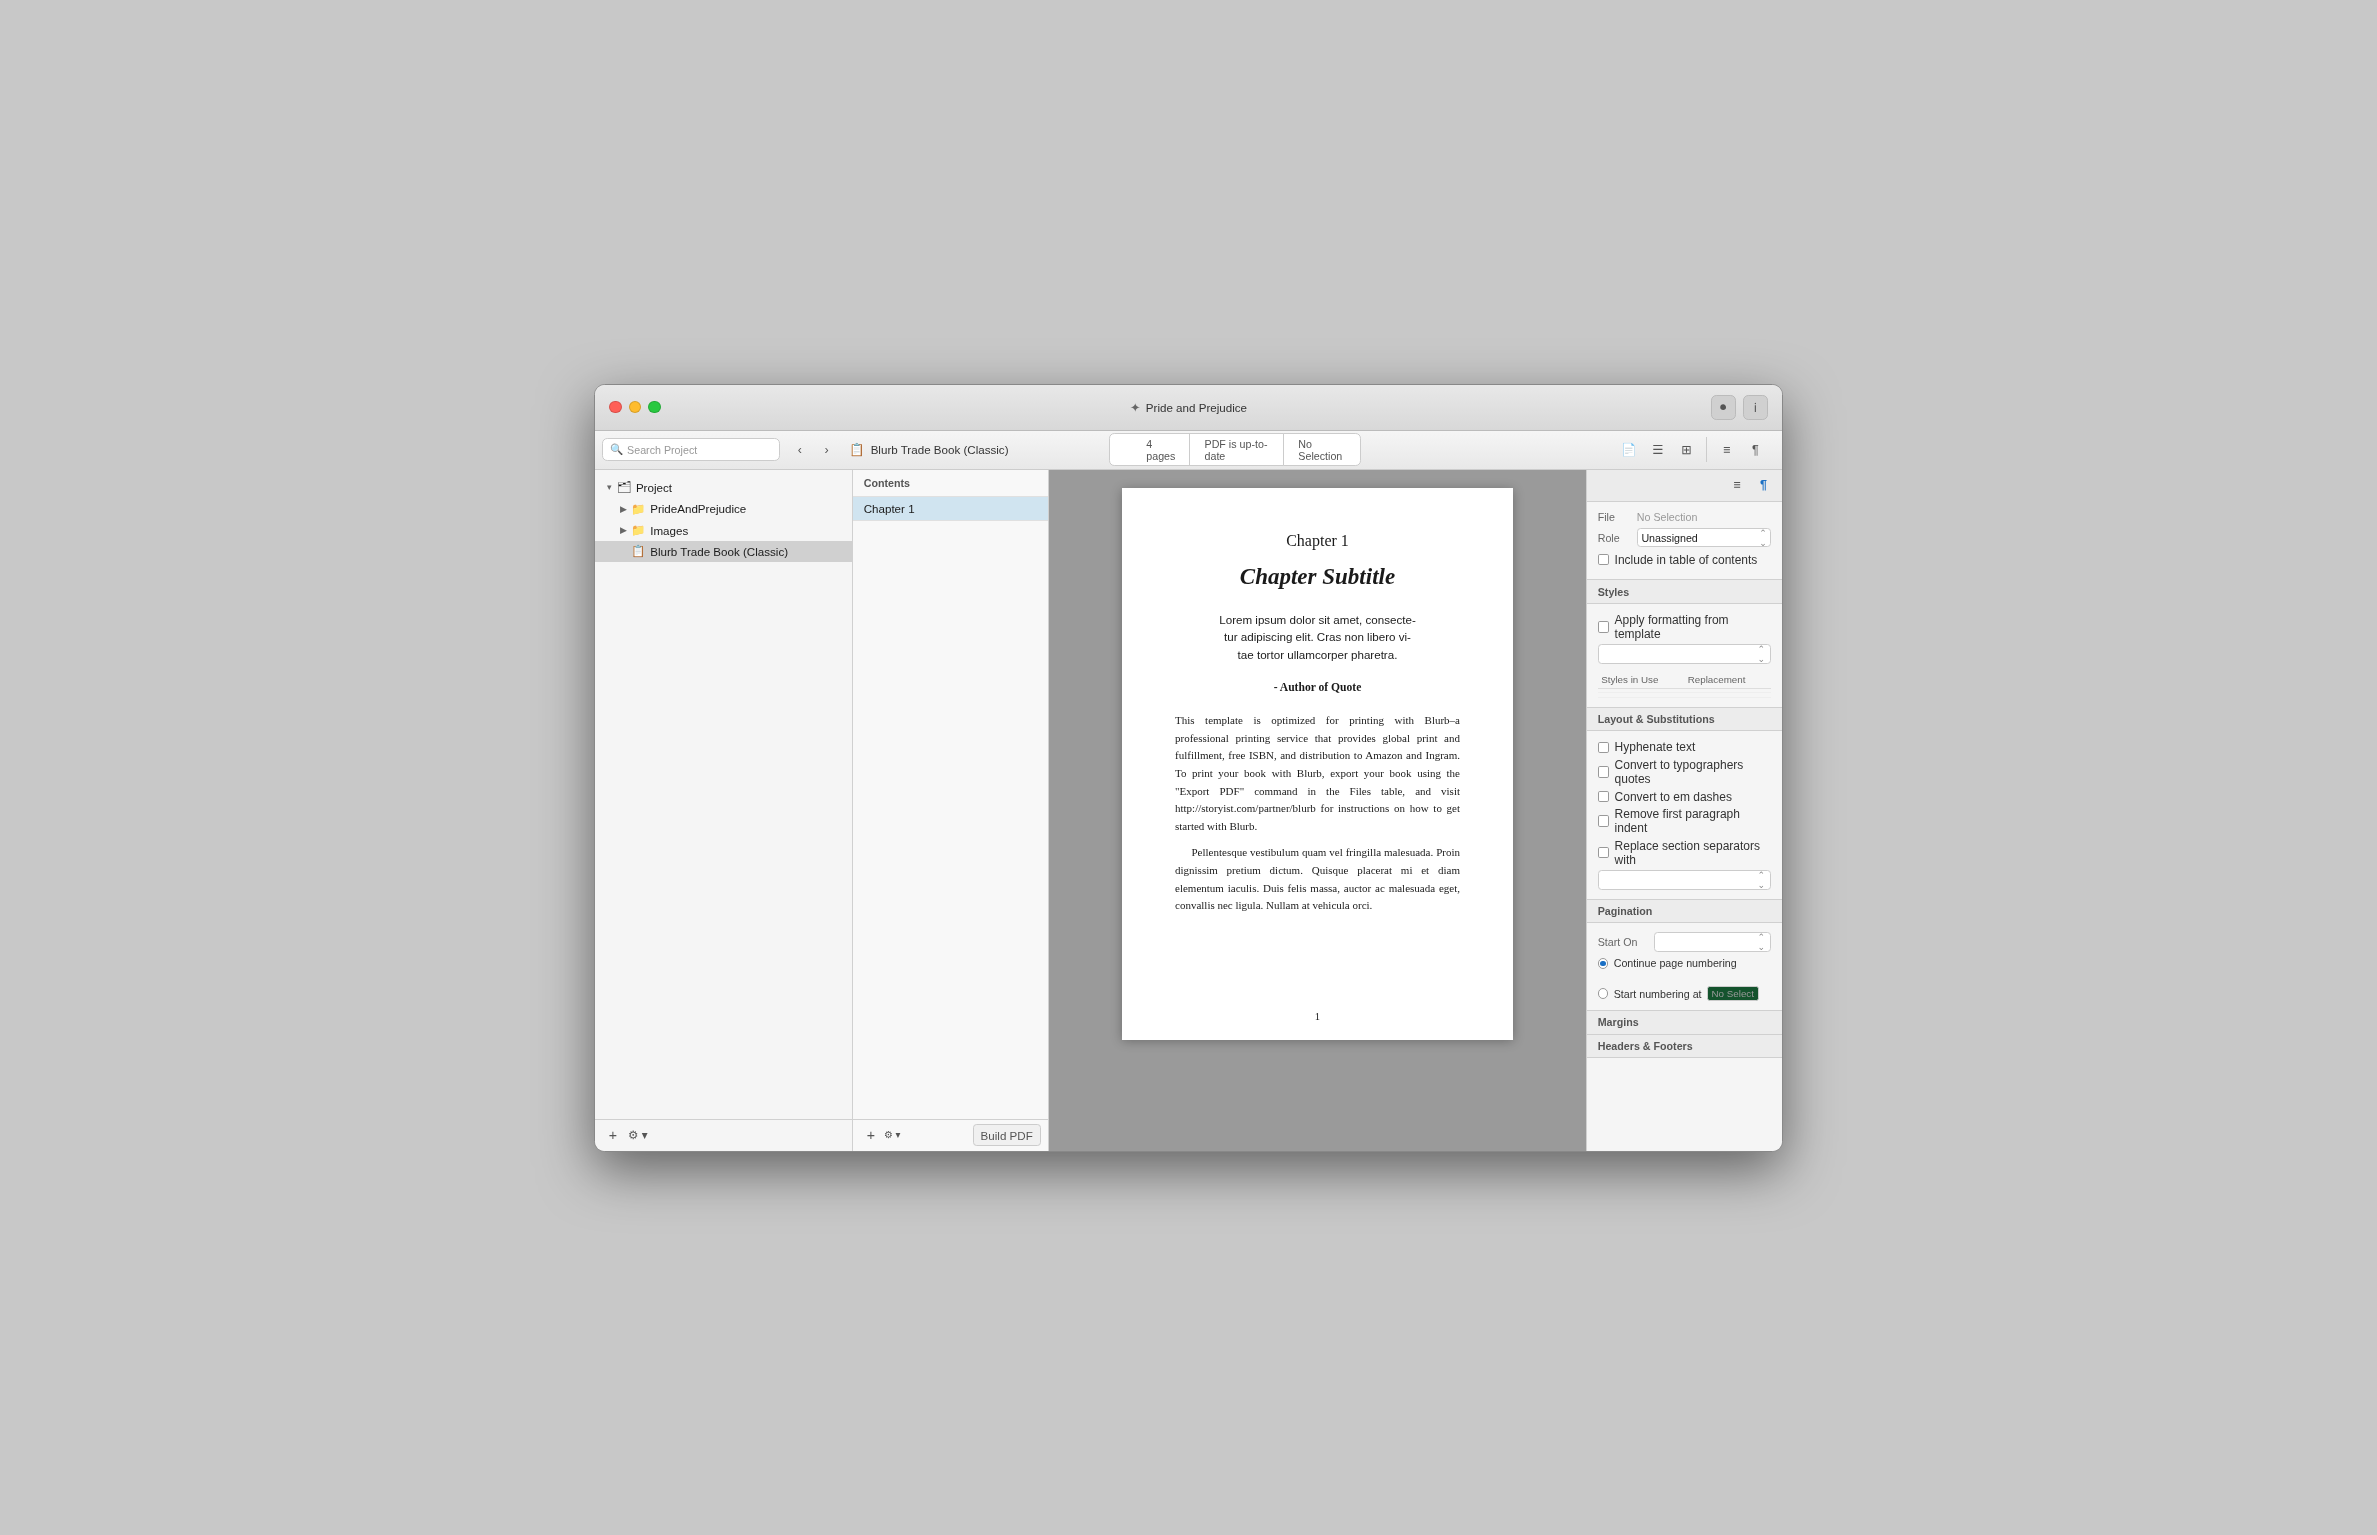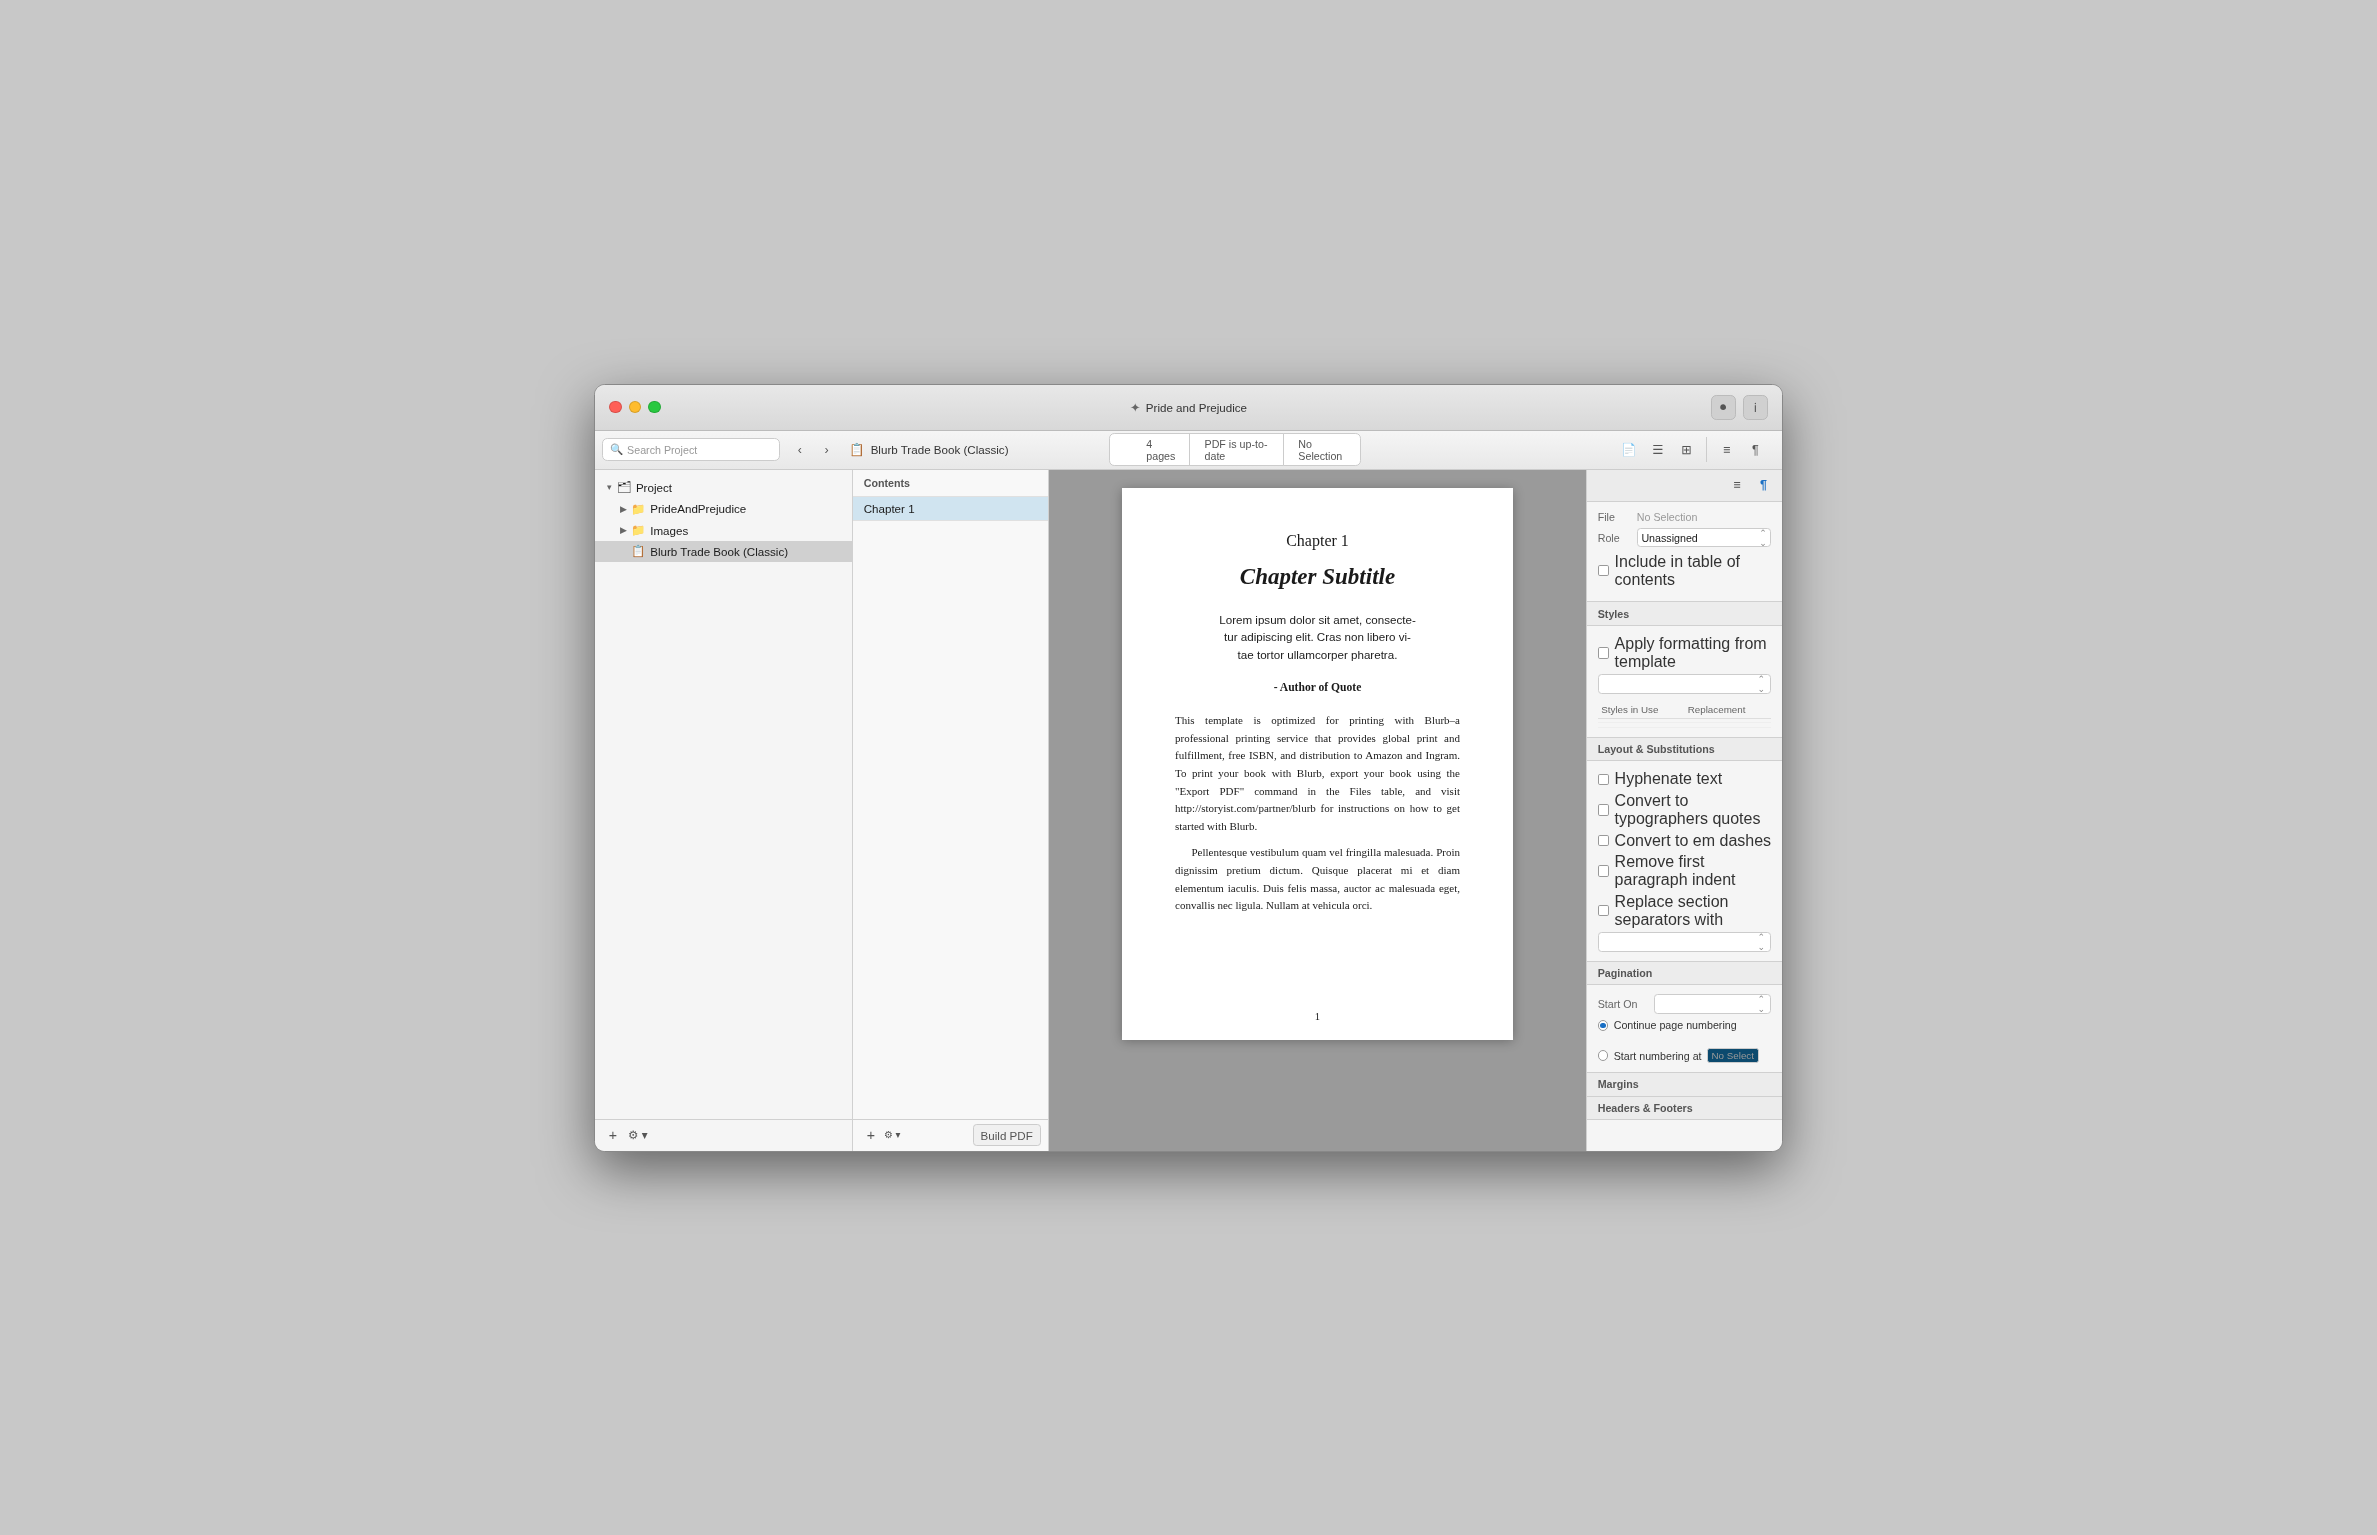--- a/index.html
+++ b/index.html
@@ -393,21 +393,21 @@
     }
     .inspector-checkbox {
       width: 11.6px; height: 11.6px;
       border: 0.9px solid #999;
       background: white;
       border-radius: 1.8px;
       display: flex; align-items: center; justify-content: center;
       flex-shrink: 0;
     }
     .inspector-checkbox-label {
-      font-size: 16px;
+      font-size: 12px;
       color: #333;
     }
     .styles-table {
       width: 100%;
       border-collapse: collapse;
       font-size: 9.8px;
     }
     .styles-table th {
       text-align: left;
       padding: 2.7px 3.6px;
@@ -475,21 +475,21 @@
       display: flex;
       align-items: center;
       justify-content: space-between;
       padding: 0 5.3px;
       cursor: pointer;
       margin-top: 3.6px;
     }
     .no-select-mini {
       font-size: 9.8px;
       color: #999;
-      background: #0c4a6e;
+      background: #14532d;
       border: 0.9px solid #ccc;
       border-radius: 2.7px;
       padding: 0.9px 3.6px;
     }
   </style>
 </head>
 <body>
 
 <div class="window">
 

